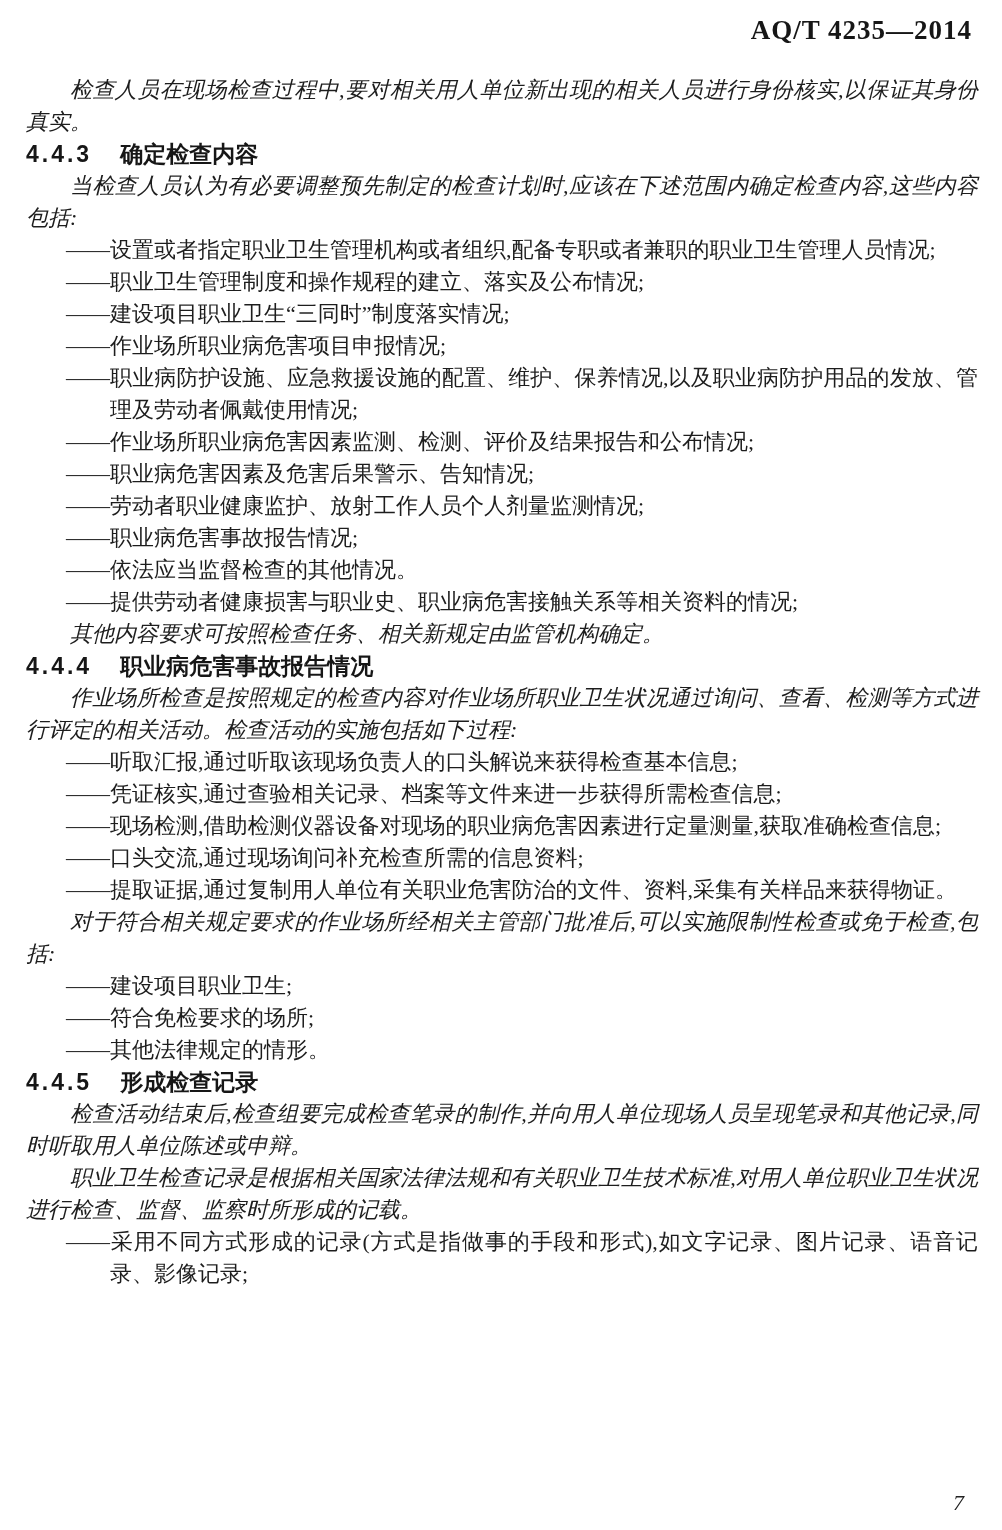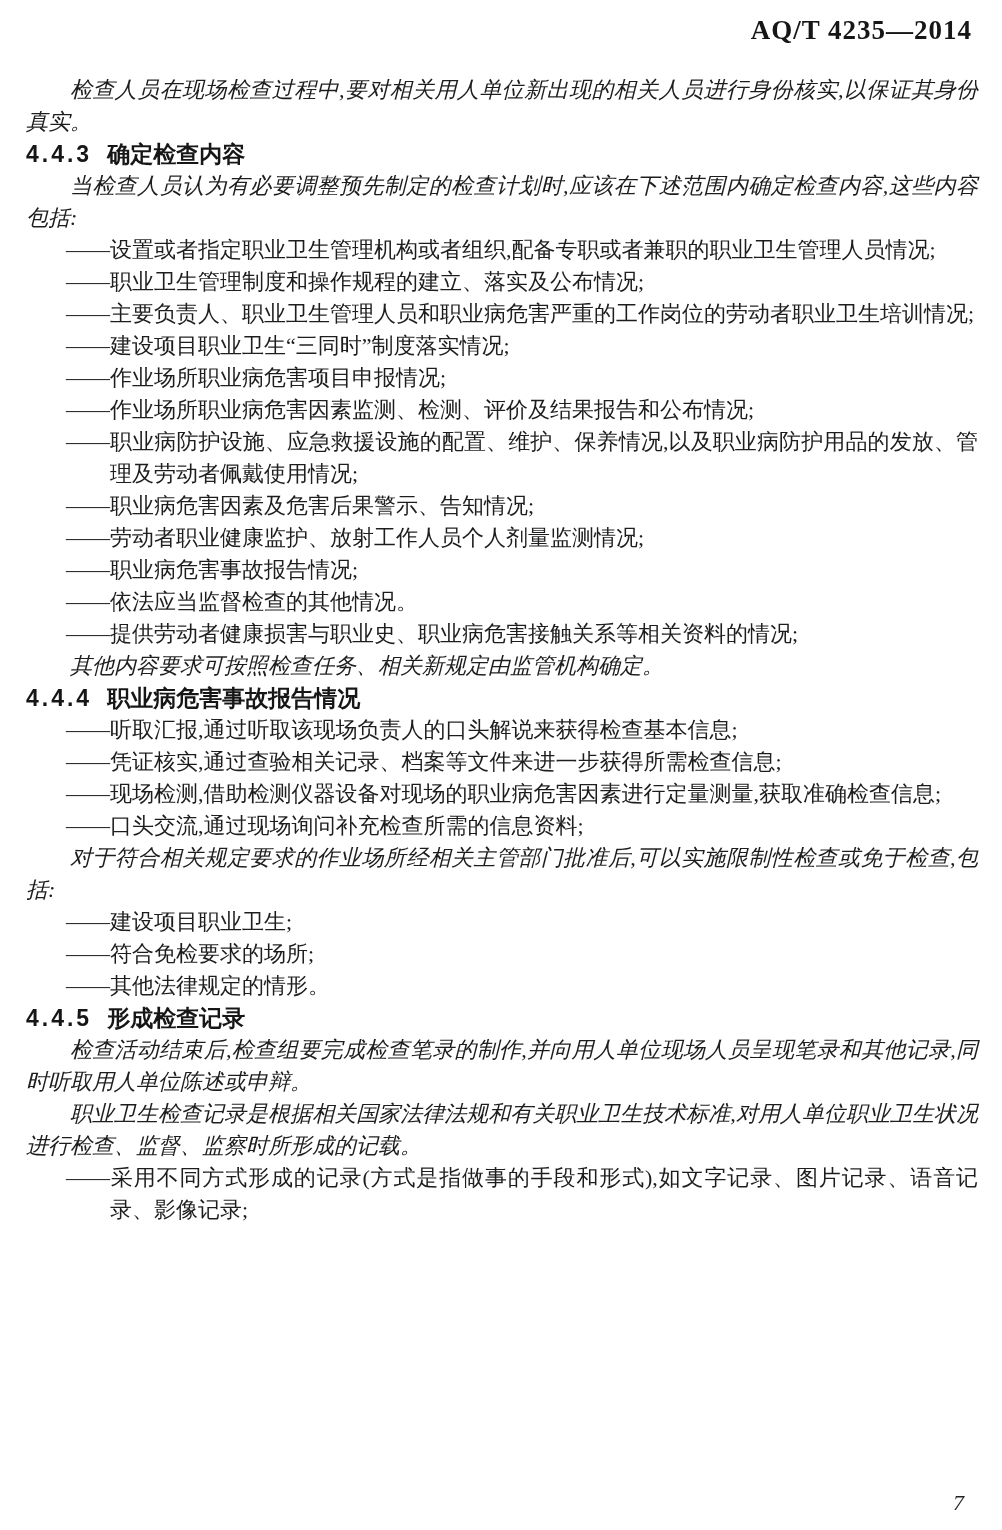--- a/index.html
+++ b/index.html
@@ -34,21 +34,21 @@
   .heading {
     font-family:"Liberation Sans","DejaVu Sans",sans-serif;
     font-weight:bold;
     font-size:23px;
     line-height:32px;
     margin:18px 0;
     text-align:left;
     text-indent:0;
     color:#161616;
   }
-  .heading .num { letter-spacing:3px; margin-right:15px; }
+  .heading .num { letter-spacing:3px; margin-right:28px; }
   .page-num {
     position:absolute;
     right:38px;
     bottom:14px;
     font-size:22px;
     font-style:italic;
     color:#222;
   }
 </style>
 </head>
@@ -60,38 +60,39 @@
 
   <div class="content">
 
     <p class="para">检查人员在现场检查过程中,要对相关用人单位新出现的相关人员进行身份核实,以保证其身份真实。</p>
 
     <p class="heading"><span class="num">4.4.3</span><span>确定检查内容</span></p>
 
     <p class="para">当检查人员认为有必要调整预先制定的检查计划时,应该在下述范围内确定检查内容,这些内容包括:</p>
     <p class="dash-item">——设置或者指定职业卫生管理机构或者组织,配备专职或者兼职的职业卫生管理人员情况;</p>
     <p class="dash-item">——职业卫生管理制度和操作规程的建立、落实及公布情况;</p>
-    <p class="dash-item">——主要负责人、职业卫生管理人员和职业病危害严重的工作岗位的劳动者职业卫生培训情况;</p>
     <p class="dash-item">——建设项目职业卫生“三同时”制度落实情况;</p>
     <p class="dash-item">——作业场所职业病危害项目申报情况;</p>
+    <p class="dash-item">——职业病防护设施、应急救援设施的配置、维护、保养情况,以及职业病防护用品的发放、管理及劳动者佩戴使用情况;</p>
     <p class="dash-item">——作业场所职业病危害因素监测、检测、评价及结果报告和公布情况;</p>
-    <p class="dash-item">——职业病防护设施、应急救援设施的配置、维护、保养情况,以及职业病防护用品的发放、管理及劳动者佩戴使用情况;</p>
     <p class="dash-item">——职业病危害因素及危害后果警示、告知情况;</p>
     <p class="dash-item">——劳动者职业健康监护、放射工作人员个人剂量监测情况;</p>
     <p class="dash-item">——职业病危害事故报告情况;</p>
     <p class="dash-item">——依法应当监督检查的其他情况。</p>
     <p class="dash-item">——提供劳动者健康损害与职业史、职业病危害接触关系等相关资料的情况;</p>
     <p class="para">其他内容要求可按照检查任务、相关新规定由监管机构确定。</p>
 
     <p class="heading"><span class="num">4.4.4</span><span>职业病危害事故报告情况</span></p>
 
+    <p class="para">作业场所检查是按照规定的检查内容对作业场所职业卫生状况通过询问、查看、检测等方式进行评定的相关活动。检查活动的实施包括如下过程:</p>
     <p class="dash-item">——听取汇报,通过听取该现场负责人的口头解说来获得检查基本信息;</p>
     <p class="dash-item">——凭证核实,通过查验相关记录、档案等文件来进一步获得所需检查信息;</p>
     <p class="dash-item">——现场检测,借助检测仪器设备对现场的职业病危害因素进行定量测量,获取准确检查信息;</p>
     <p class="dash-item">——口头交流,通过现场询问补充检查所需的信息资料;</p>
+    <p class="dash-item">——提取证据,通过复制用人单位有关职业危害防治的文件、资料,采集有关样品来获得物证。</p>
     <p class="para">对于符合相关规定要求的作业场所经相关主管部门批准后,可以实施限制性检查或免于检查,包括:</p>
     <p class="dash-item">——建设项目职业卫生;</p>
     <p class="dash-item">——符合免检要求的场所;</p>
     <p class="dash-item">——其他法律规定的情形。</p>
 
     <p class="heading"><span class="num">4.4.5</span><span>形成检查记录</span></p>
 
     <p class="para">检查活动结束后,检查组要完成检查笔录的制作,并向用人单位现场人员呈现笔录和其他记录,同时听取用人单位陈述或申辩。</p>
     <p class="para">职业卫生检查记录是根据相关国家法律法规和有关职业卫生技术标准,对用人单位职业卫生状况进行检查、监督、监察时所形成的记载。</p>
     <p class="dash-item">——采用不同方式形成的记录(方式是指做事的手段和形式),如文字记录、图片记录、语音记录、影像记录;</p>

